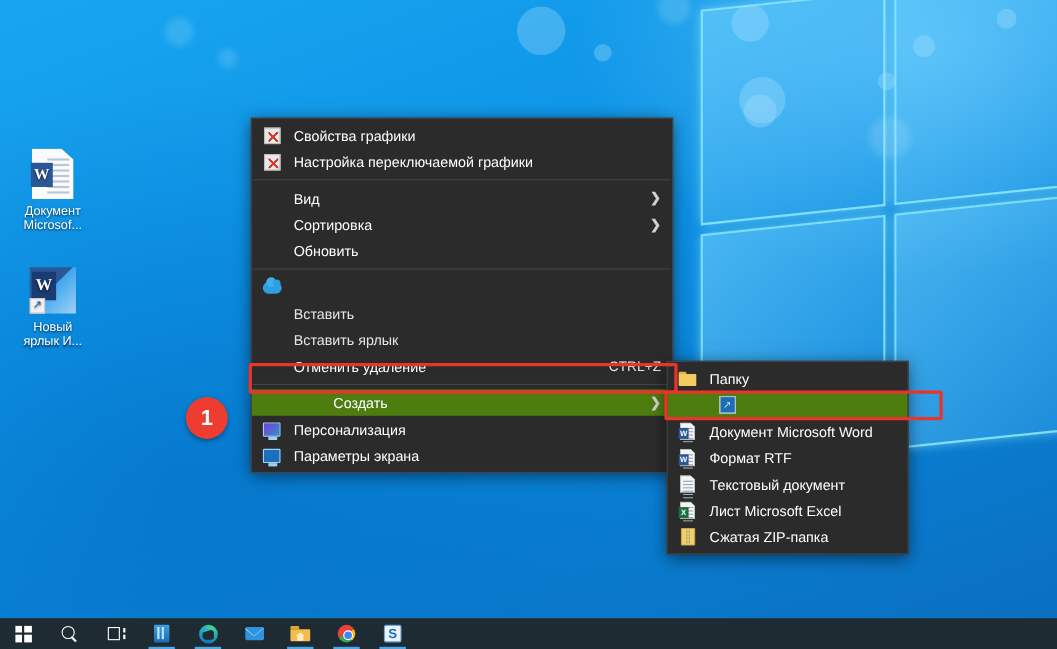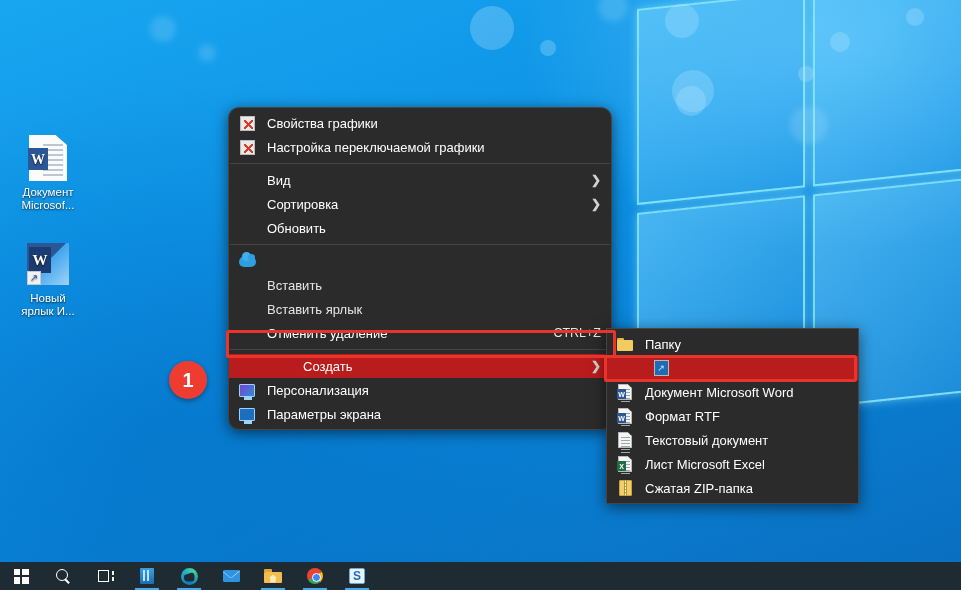--- a/index.html
+++ b/index.html
@@ -98,25 +98,25 @@
     white-space:nowrap;
   }
   .ctx-item .ic{
     width:20px; height:18px; margin-right:10px;
     display:flex; align-items:center; justify-content:center; flex:0 0 20px;
   }
   .ctx-item .lbl{ flex:1 1 auto; }
   .ctx-item .accel{ color:#e6e6e6; font-size:12.5px; padding-left:18px; }
   .ctx-item .chev{ color:#d0d0d0; font-size:12px; font-weight:bold; padding-left:14px; }
   .ctx-item.disabled .lbl{ color:#e5e5e5; }
-  .ctx-item.hl{ background:#b91c1c;padding-left:44px; }
+  .ctx-item.hl{ background:#4d7c0f;padding-left:44px; }
   .ctx-sep{ height:1px; background:#454545; margin:4px 1px; }
 
-  #menu-main{ left:228px; top:107px; width:384px;border-radius:11px; }
-  #menu-sub { left:606px; top:328px; width:253px; }
+  #menu-main{ left:228px; top:107px; width:384px; }
+  #menu-sub { left:606px; top:328px; width:220px; }
 
   
   .icon-gfx{
     width:15px;height:15px;background:#e9e9e9;position:relative;
     border:1px solid #bdbdbd;
   }
   .icon-gfx::after{
     content:""; position:absolute; left:3px; top:3px; width:9px; height:9px;
     background:
       linear-gradient(45deg, transparent 42%, #d83b2a 42%, #d83b2a 58%, transparent 58%),

